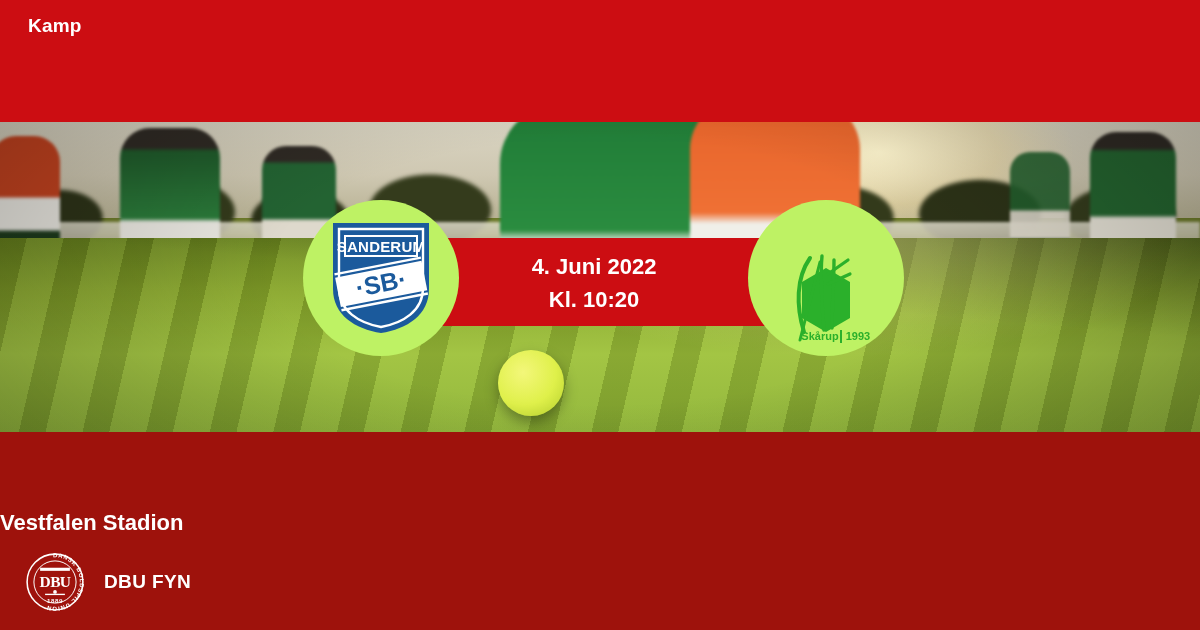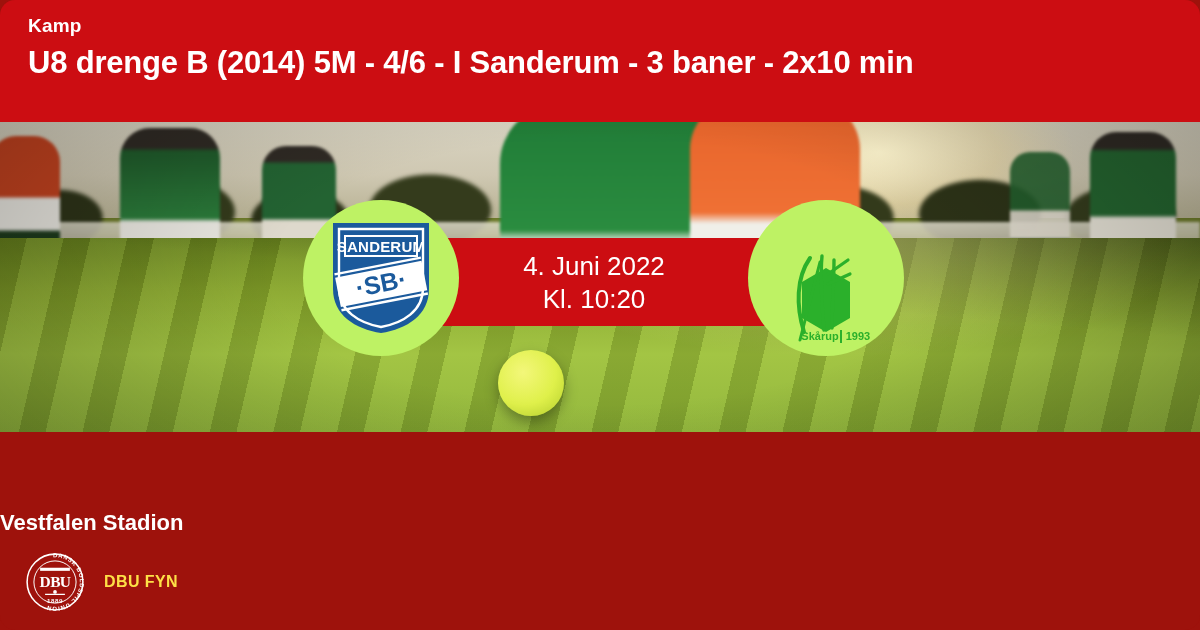--- a/index.html
+++ b/index.html
@@ -1,19 +1,19 @@
 <!DOCTYPE html>
 <html><head>
 <meta charset="utf-8">
 <style>
   * { margin:0; padding:0; box-sizing:border-box; }
   html,body { width:1200px; height:630px; overflow:hidden; background:#9e120c; }
   body { font-family:"Liberation Sans", sans-serif; }
 
-  .poster { position:relative; width:1200px; height:630px; overflow:hidden; background:#9e120c;border-radius:15px; }
+  .poster { position:relative; width:1200px; height:630px; overflow:hidden; background:#9e120c; }
 
   
   .header {
     position:absolute; left:0; top:0; width:1200px; height:122px;
     background:#cc0d12; padding:14px 0 0 28px;
   }
   .header-kicker {
     color:#ffffff; font-size:19px; font-weight:bold; letter-spacing:.2px;
     line-height:24px;
   }
@@ -82,21 +82,21 @@
     box-shadow:0 6px 14px rgba(0,0,0,.35); filter:blur(.5px);
   }
 
   
   .date-banner {
     position:absolute; left:380px; top:238px; width:440px; height:88px;
     background:#cc0d12; z-index:2;
   }
   .date-banner .dtext {
     position:absolute; left:0; right:12px; top:12px;
-    text-align:center; color:#fff; font-weight:normal; font-size:26px; line-height:33px;
+    text-align:center; color:#fff; font-weight:bold; font-size:22px; line-height:33px;
   }
 
   
   .crest {
     position:absolute; top:200px; width:156px; height:156px; border-radius:50%;
     background:#bef264; z-index:3;
     display:flex; align-items:center; justify-content:center;
   }
   .crest.home { left:303px; }
   .crest.away { left:748px;align-items:flex-end; }
@@ -116,31 +116,30 @@
   .venue {
     position:absolute; left:0; top:76px; width:1200px; text-align:left;
     color:#ffffff; font-size:22px; font-weight:bold; line-height:30px;
   }
 
   
   .footer {
     position:absolute; left:24px; top:548px; height:68px;
     display:flex; align-items:center; gap:18px;
   }
-  .footer-label { color:#fde047; font-size:16px; font-weight:bold; letter-spacing:.4px; }
+  .footer-label { color:#ffffff; font-size:19px; font-weight:bold; letter-spacing:.4px; }
   .dbu-mark { width:62px; height:62px; }
 </style>
 </head>
 <body>
 
 <div class="poster">
 
   <div class="header">
     <div class="header-kicker">Kamp</div>
-    <div class="header-title">U8 drenge B (2014) 5M - 4/6  - I Sanderum - 3 baner - 2x10 min</div>
   </div>
 
   <div class="photo">
     <div class="sky"></div>
     <div class="treeline"></div>
     <div class="fence"></div>
     <div class="plr a"></div>
     <div class="plr b"></div>
     <div class="plr c"></div>
     <div class="plr d"></div>

